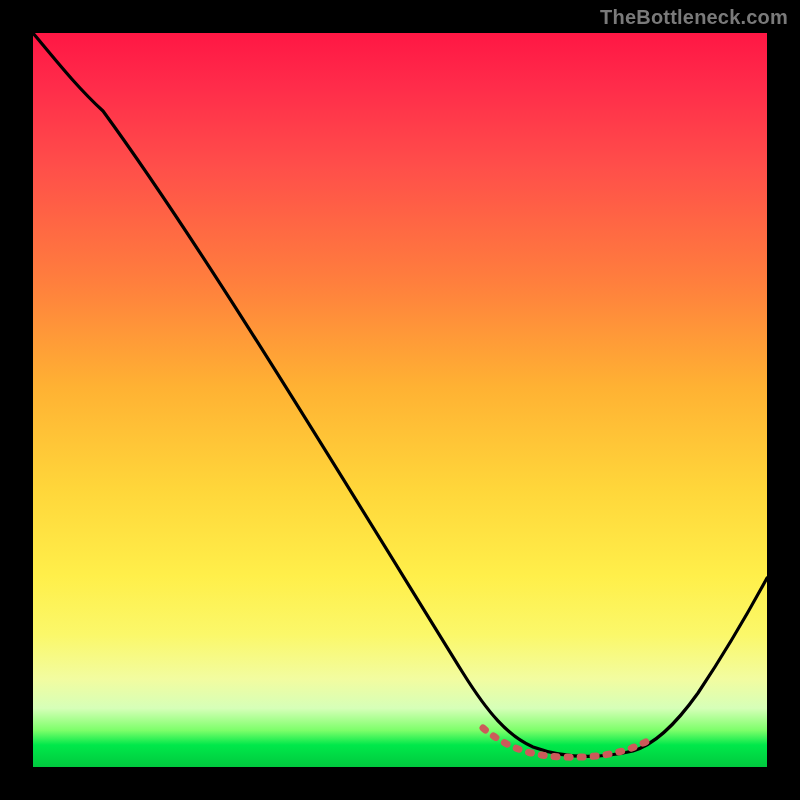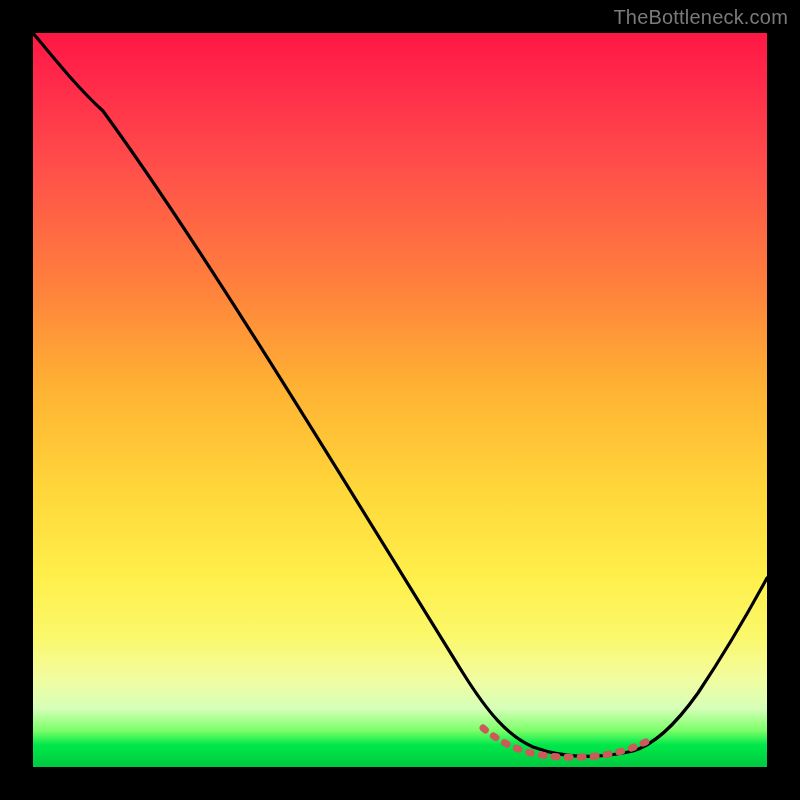--- a/index.html
+++ b/index.html
@@ -42,21 +42,21 @@
       #00e84a 97%,
       #00c93e 100%
     );
   }
   .watermark {
     position: absolute;
     top: 6px;
     right: 12px;
     color: #7a7a7a;
     font-size: 20px;
-    font-weight: 400;
+    font-weight: 700;
     letter-spacing: 0.2px;
     user-select: none;
   }
   svg.curve {
     position: absolute;
     left: 0;
     top: 0;
     width: 734px;
     height: 734px;
     overflow: visible;

